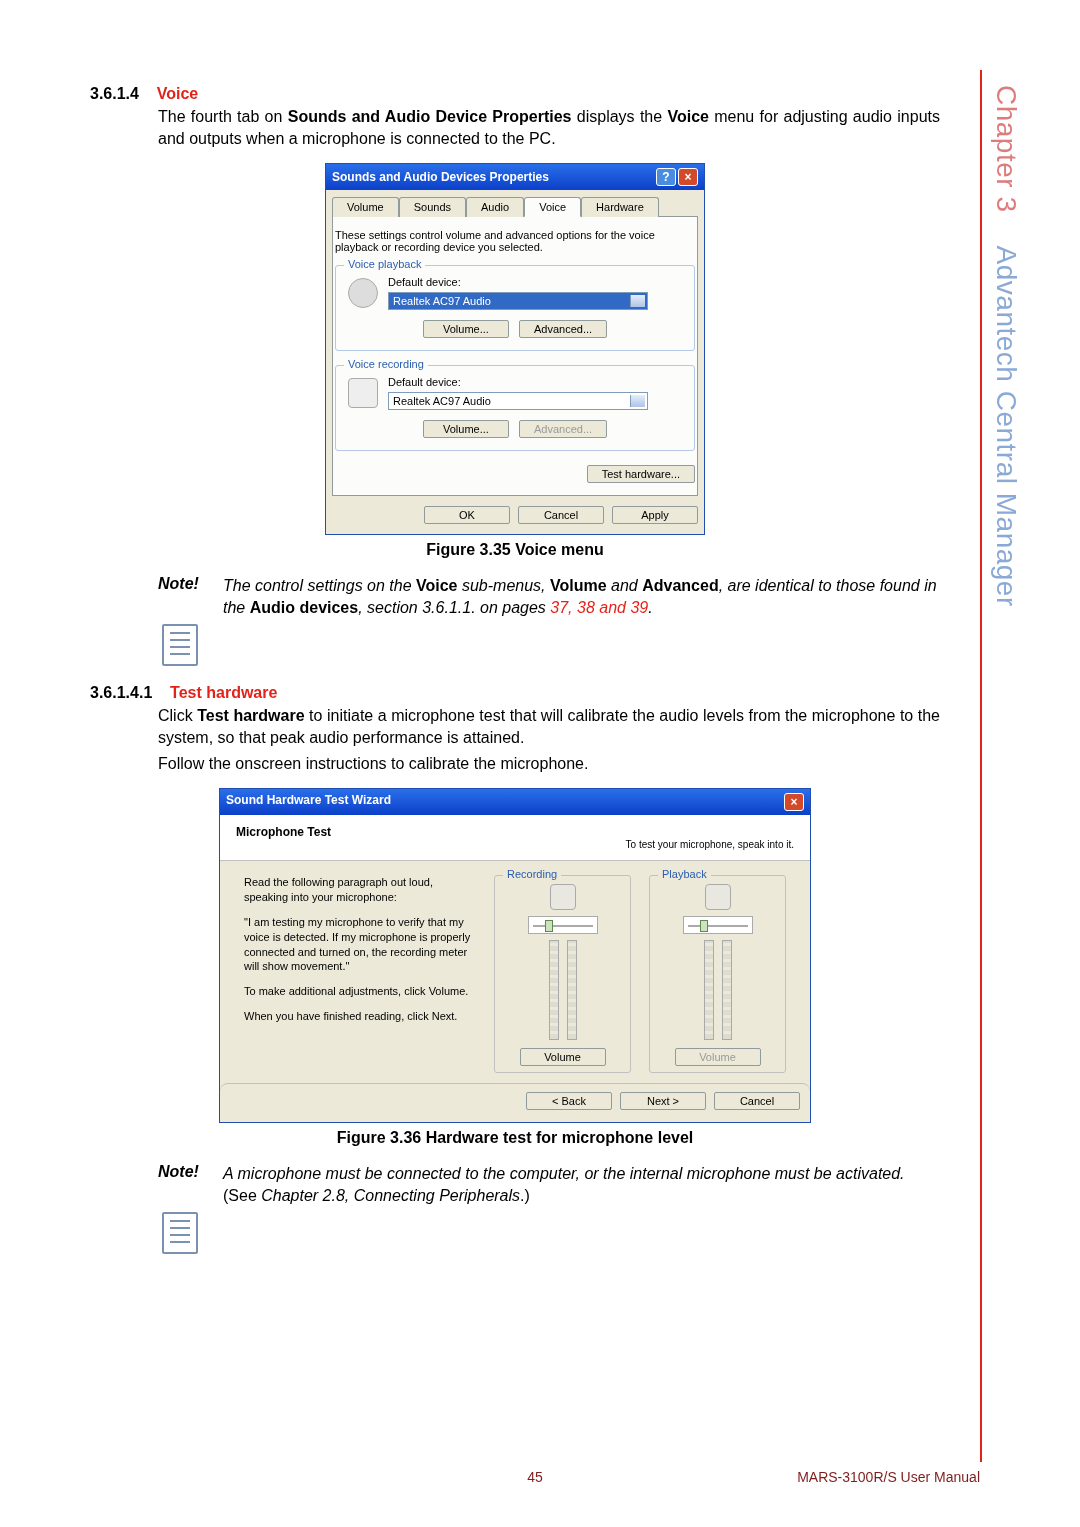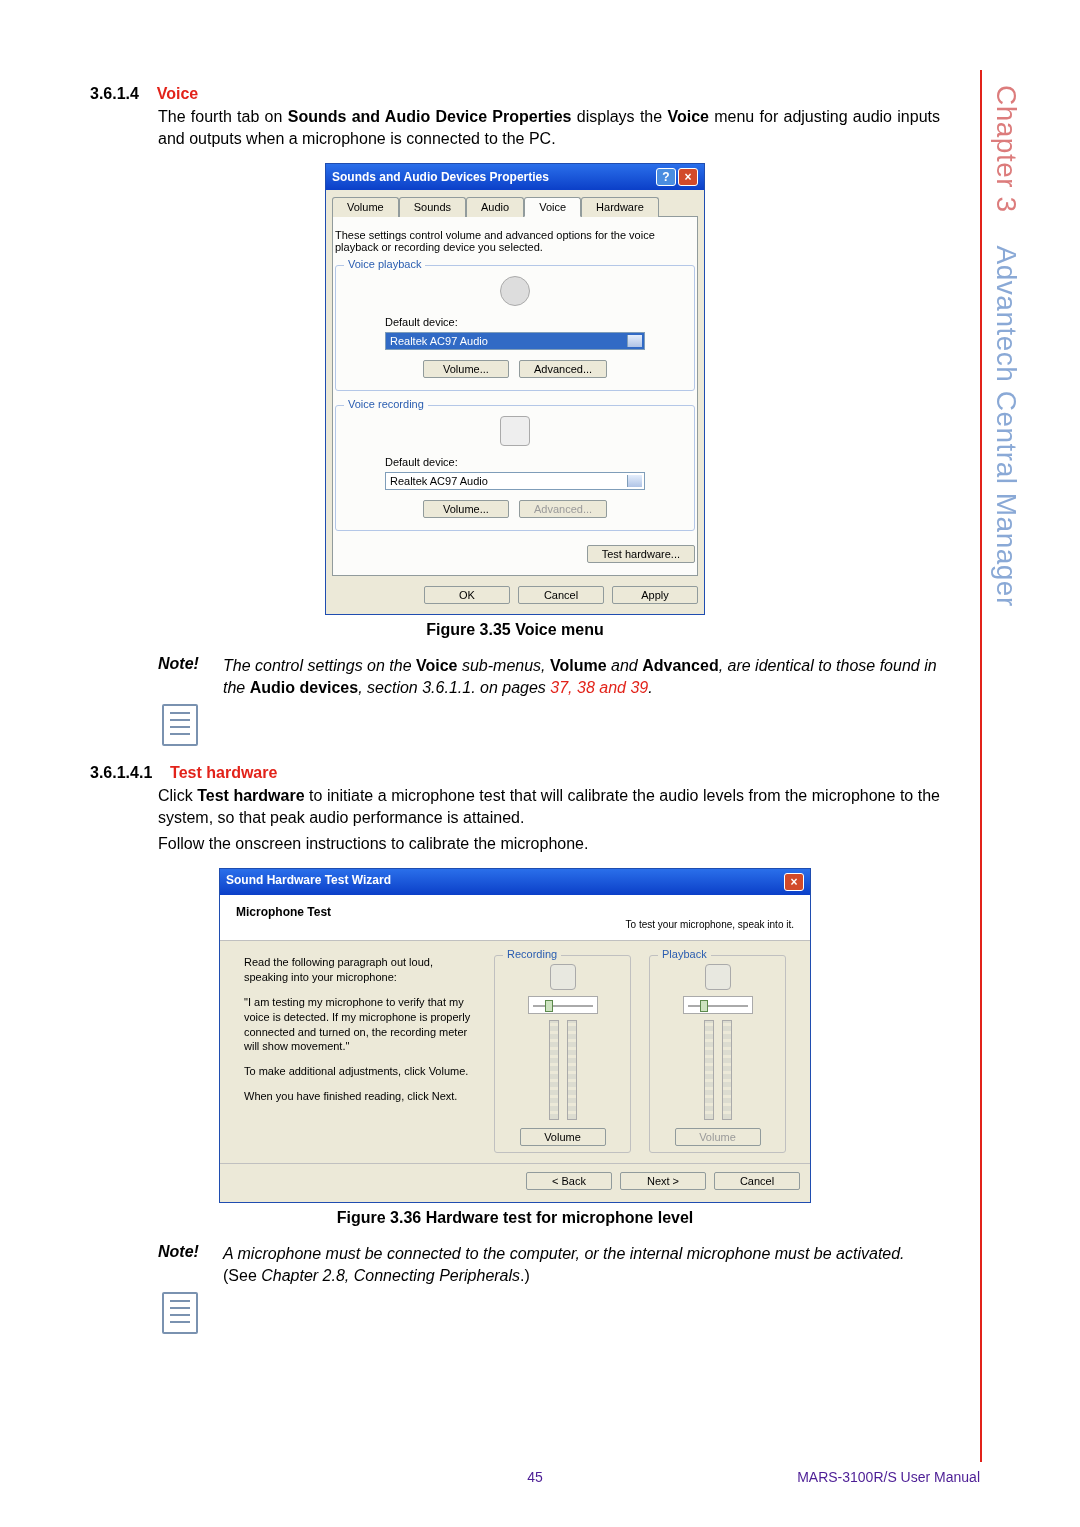--- a/index.html
+++ b/index.html
@@ -74,21 +74,21 @@
     border: 1px solid #fff; border-radius: 3px; display: flex; align-items: center; justify-content: center; font-size: 12px; }
   .tbtn.help { background: #4a8de0; }
   .tabs { display: flex; padding: 6px 6px 0 6px; gap: 0; font-size: 11px; }
   .tab { padding: 3px 14px; border: 1px solid #919b9c; border-bottom: none; background: #ece9d8;
     border-top-left-radius: 3px; border-top-right-radius: 3px; position: relative; top: 1px; }
   .tab.active { background: #fcfcfa; z-index: 2; border-bottom: 1px solid #fcfcfa; }
   .tab-body { margin: 0 6px 6px 6px; background: #fcfcfa; border: 1px solid #919b9c; padding: 12px 2px; }
   .desc { font-size: 11px; margin-bottom: 12px; }
   .group { border: 1px solid #b4c7e7; border-radius: 3px; padding: 10px 12px 12px 12px; position: relative; margin-bottom: 14px; }
   .group-title { position: absolute; top: -8px; left: 8px; background: #fcfcfa; padding: 0 4px; color: #2a5db0; font-size: 11px; }
-  .row { display: flex; align-items: center; gap: 10px; flex-direction: column; }
+  .row { display: flex; align-items: center; gap: 10px; }
   .dev-icon { width: 30px; height: 30px; background: #ddd; border-radius: 50%; border: 1px solid #aaa; flex-shrink: 0; }
   .dev-icon.mic { background: #eee; border-radius: 4px; }
   .dev-label { font-size: 11px; }
   .select {
     margin-top: 4px; width: 260px; border: 1px solid #7f9db9; background: #fff;
     padding: 2px 18px 2px 4px; font-size: 11px; position: relative;
   }
   .select.hl { background: #316ac5; color: #fff; }
   .select::after {
     content: ""; position: absolute; right: 2px; top: 2px; bottom: 2px; width: 14px;
@@ -112,23 +112,23 @@
   .wiz-left p { margin-bottom: 10px; }
   .wiz-right { flex: 1; display: flex; gap: 18px; }
   .meter-group { border: 1px solid #c0c0c0; border-radius: 3px; padding: 8px 10px 6px 10px; position: relative; flex: 1; display: flex; flex-direction: column; align-items: center; }
   .meter-group-title { position: absolute; top: -8px; left: 8px; background: #ece9d8; padding: 0 4px; color: #2a5db0; font-size: 11px; }
   .meter-icon { width: 26px; height: 26px; background: #e8e8e0; border: 1px solid #aaa; border-radius: 4px; margin-bottom: 6px; }
   .slider { width: 70px; height: 18px; border: 1px solid #aaa; background: #fff; margin-bottom: 6px; position: relative; }
   .slider::before { content: ""; position: absolute; left: 4px; right: 4px; top: 8px; height: 2px; background: #aaa; }
   .slider .thumb { position: absolute; top: 3px; left: 16px; width: 8px; height: 12px; background: #cde3c0; border: 1px solid #5c8a4c; }
   .bars { display: flex; gap: 8px; margin-bottom: 8px; }
   .bar { width: 10px; height: 100px; border: 1px solid #aaa; background: repeating-linear-gradient(to top, #dcdcd0 0 5px, #ece9d8 5px 8px); }
-  .wiz-footer { display: flex; gap: 8px; justify-content: flex-end; padding: 8px 10px 12px 10px; border-top: 1px solid #c0c0c0; }
-
-  .page-footer { position: absolute; bottom: 42px; left: 90px; right: 100px; display: flex; font-size: 14px; color: #4c1d95; align-items: flex-end; }
+  .wiz-footer { display: flex; gap: 8px; justify-content: flex-end; padding: 8px 10px 12px 10px; border-top: 1px solid #c0c0c0; border-radius: 8px; }
+
+  .page-footer { position: absolute; bottom: 42px; left: 90px; right: 100px; display: flex; font-size: 14px; color: #7f1d1d; align-items: flex-end; }
   .pf-center { position: absolute; left: 50%; transform: translateX(-50%); }
   .pf-right { margin-left: auto; }
 </style>
 </head>
 <body>
 
 <div class="page">
   <div class="side-tab">
     <div class="side-tab-text">
       <span class="ch">Chapter 3</span>

